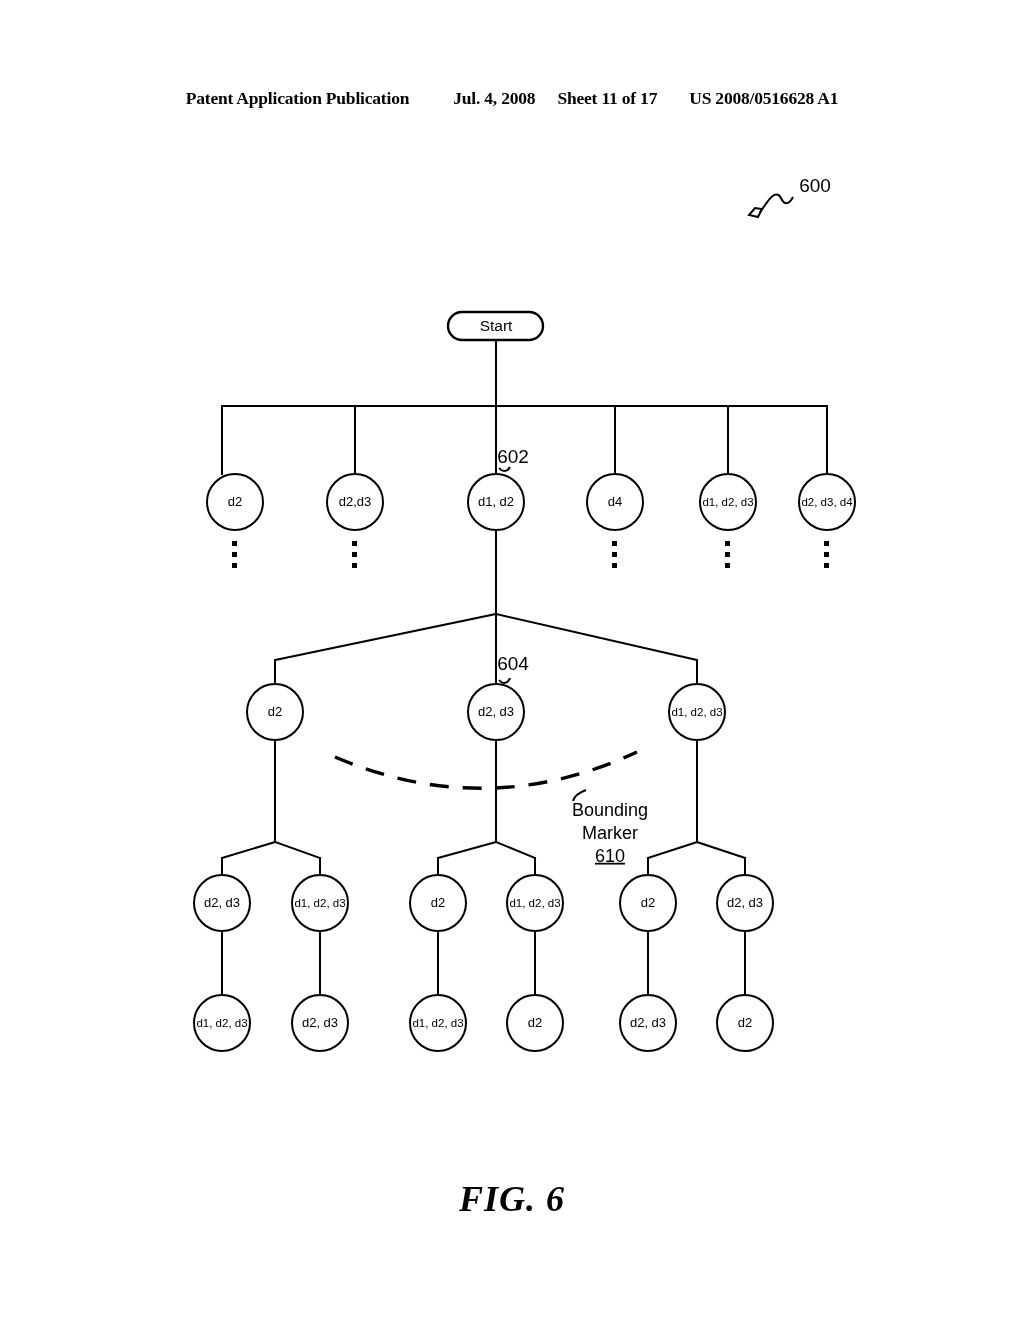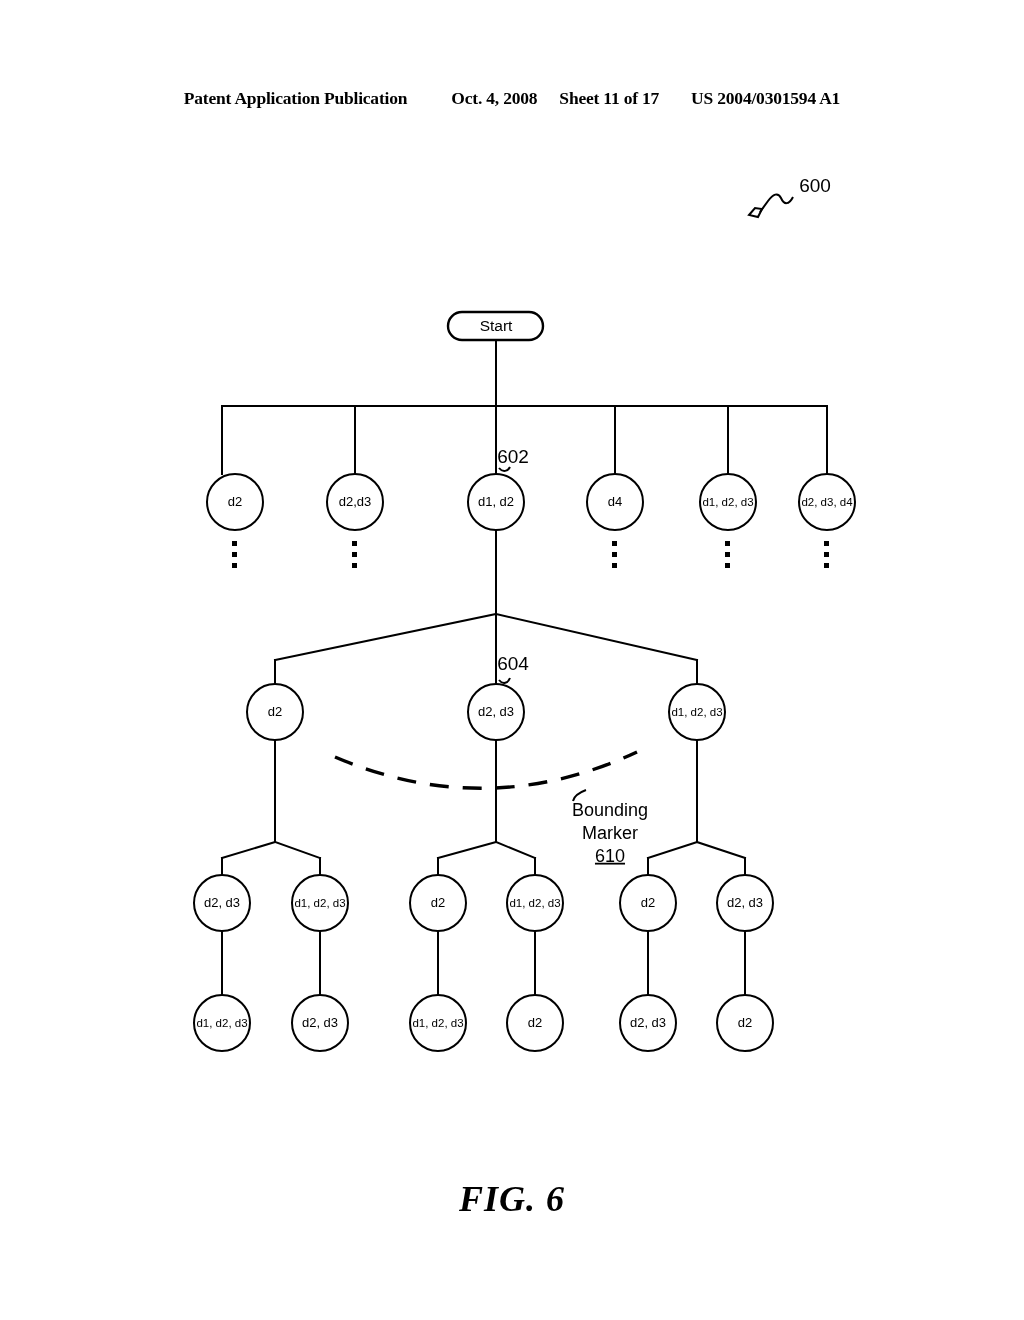--- a/index.html
+++ b/index.html
@@ -53,23 +53,23 @@
   .t-marker{font-size:18px;text-anchor:middle;dominant-baseline:middle;}
   .t-marker-u{font-size:18px;text-anchor:middle;dominant-baseline:middle;text-decoration:underline;}
 </style>
 </head>
 <body>
 
 <div class="page">
 
   <div class="pub-header">
     <span class="h-title">Patent Application Publication</span>
-    <span class="h-date">Oct. 4, 2008</span>
+    <span class="h-date">Jul. 4, 2008</span>
     <span class="h-sheet">Sheet 11 of 17</span>
-    <span class="h-num">US 2004/0301594 A1</span>
+    <span class="h-num">US 2008/0516628 A1</span>
   </div>
 
   <svg class="diagram" viewBox="0 0 1024 1320">
 
     <g>
       <text class="t-ref" x="815" y="187">600</text>
       <path class="leader" d="M 793 197 C 789 205, 784 205, 781 198 C 778 192, 773 194, 768 201 L 760 212"></path>
       <path class="leader" d="M 762 209 L 758 217 L 749 215 L 755 208 Z" fill="#000"></path>
     </g>
 

